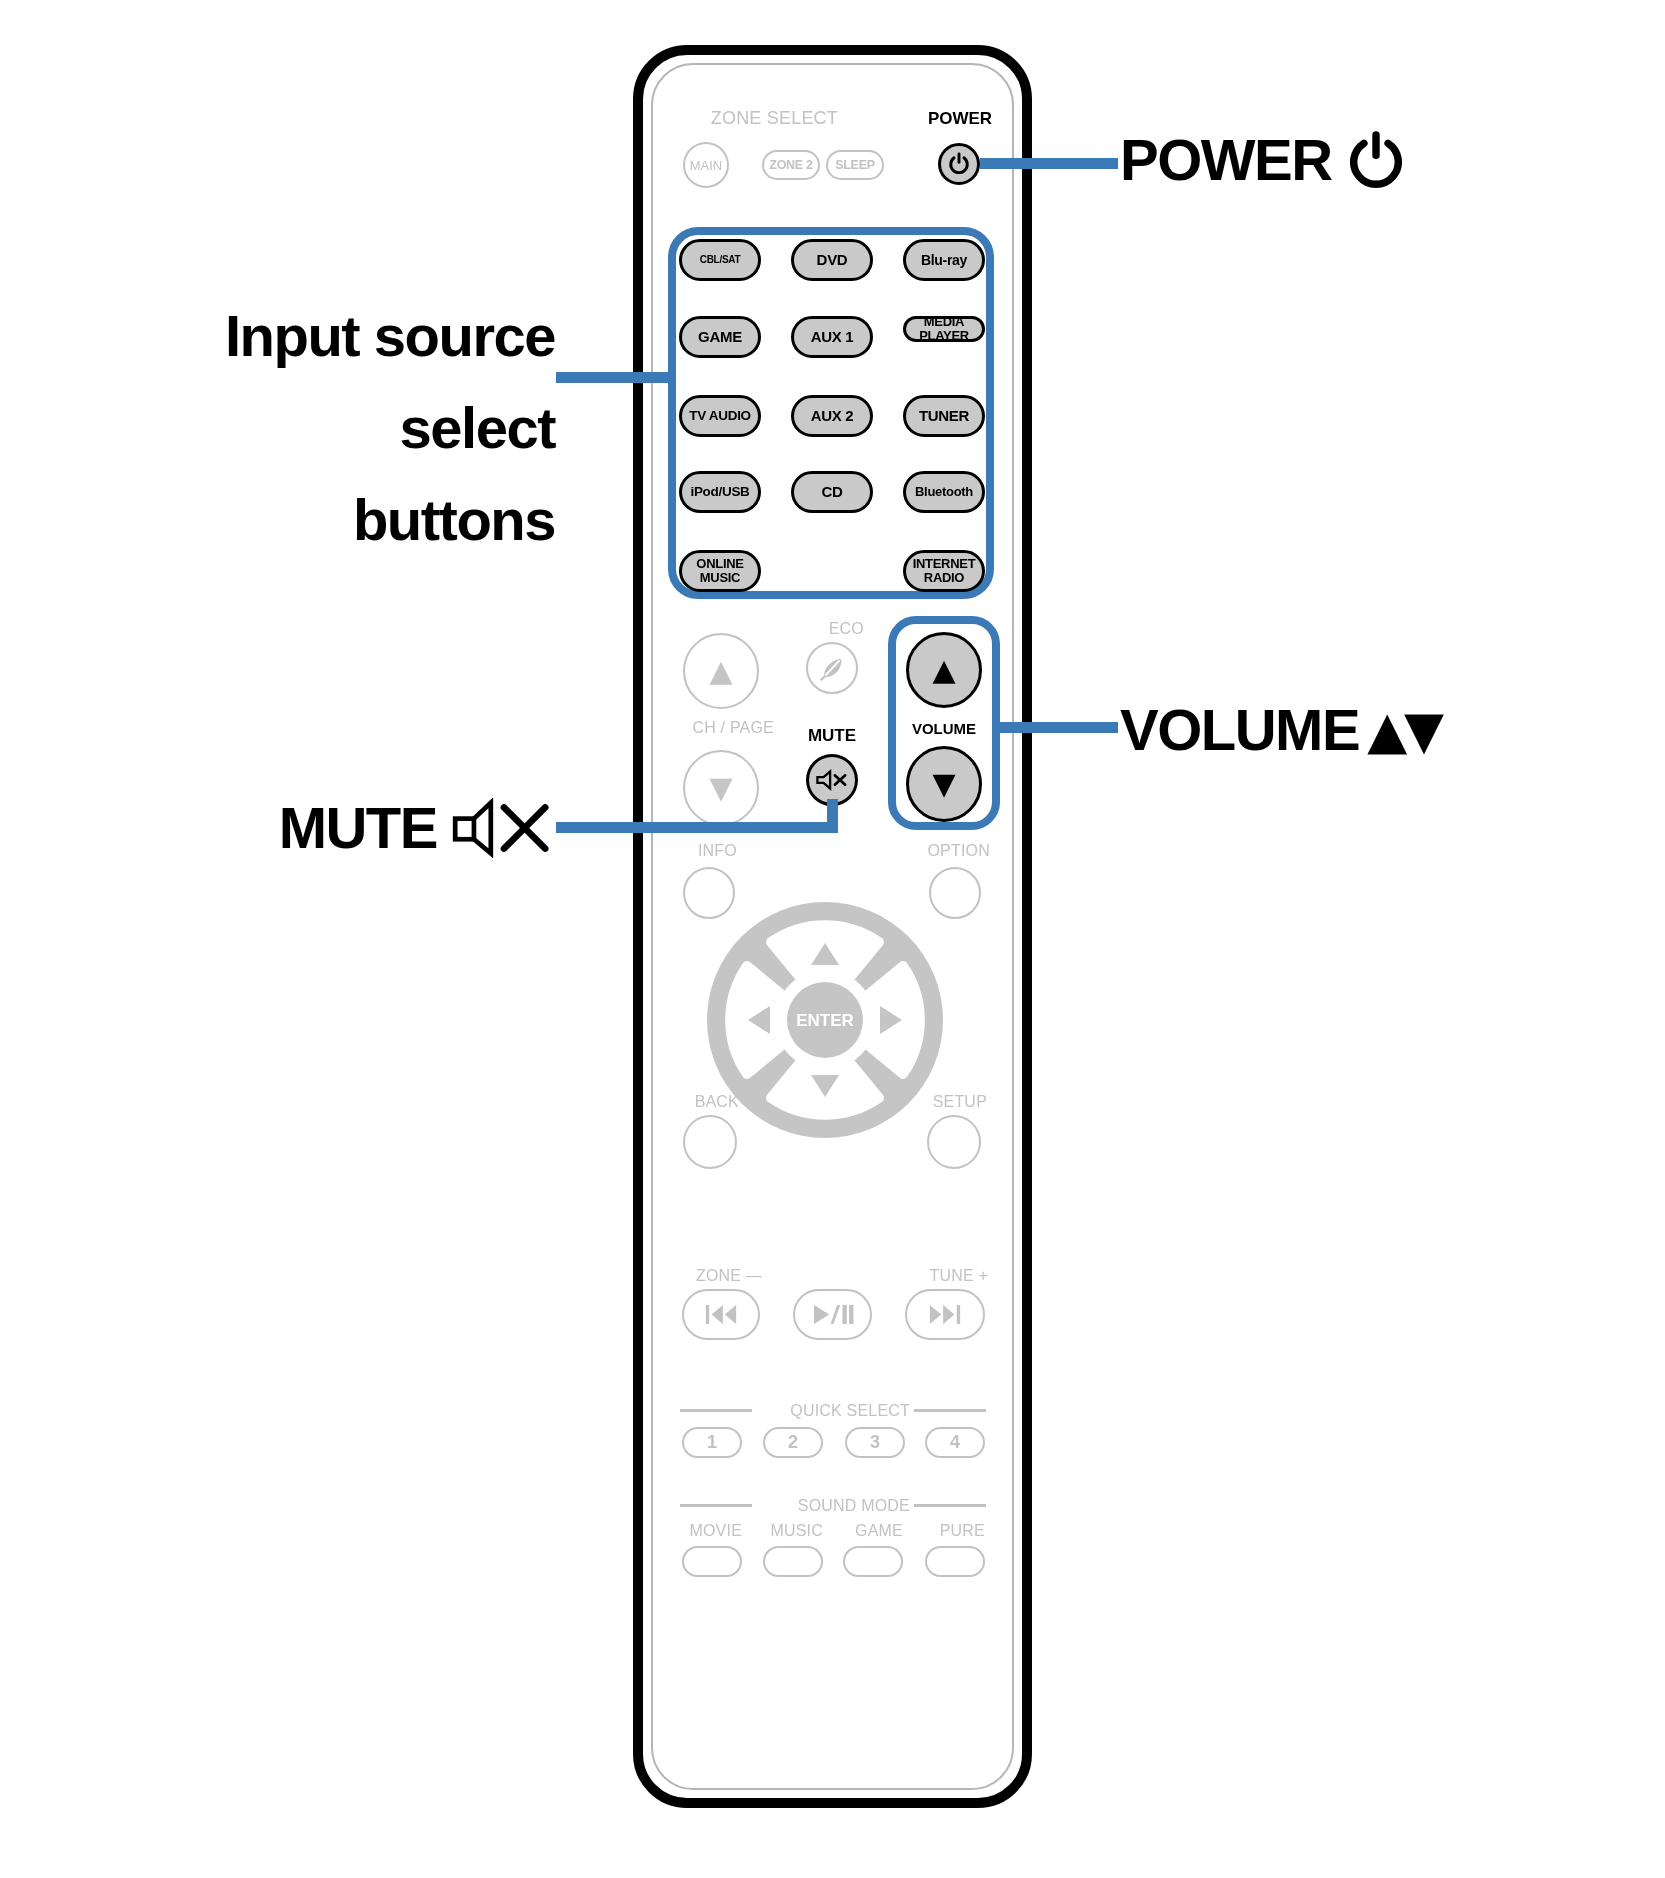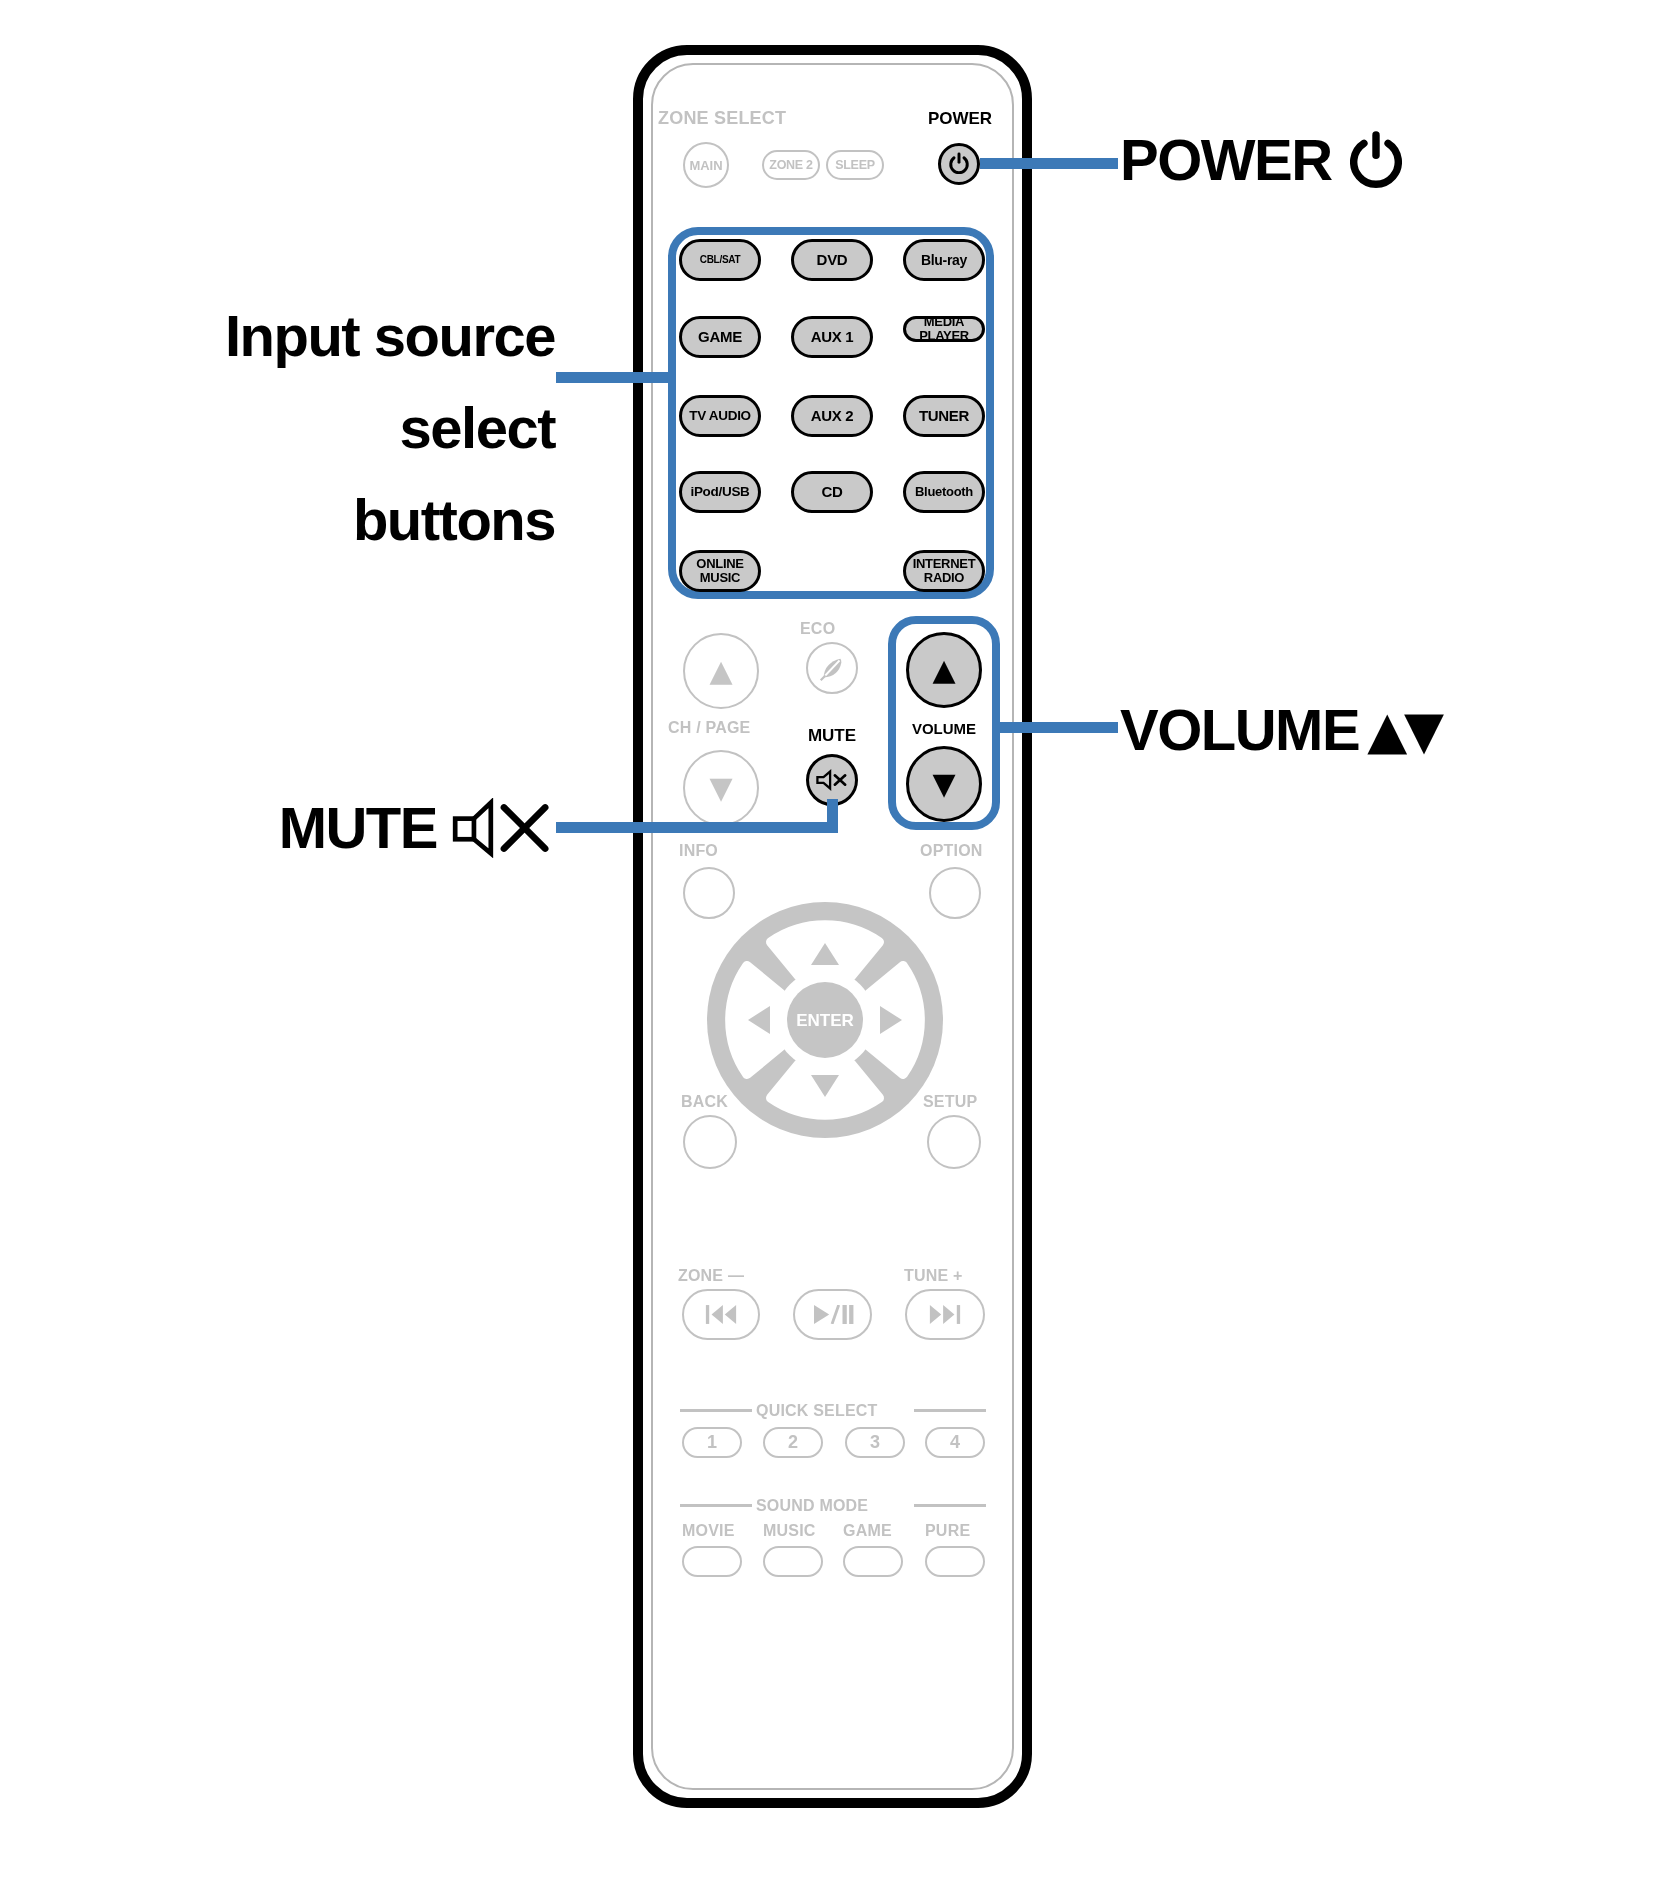--- a/index.html
+++ b/index.html
@@ -6,21 +6,21 @@
   html,body{background:#fff}
   body{font-family:"Liberation Sans",sans-serif;color:#000}
   .stage{position:relative;width:1665px;height:1878px;background:#fff;overflow:hidden}
   .abs{position:absolute}
 
   
   .remote-body{left:633px;top:45px;width:399px;height:1763px;border:10px solid #000;border-radius:54px;background:#fff}
   .inner-line{left:651px;top:63px;width:363px;height:1727px;border:2px solid var(--outline_gray,#b5b5b5);border-radius:42px}
 
   
-  .lbl{color:var(--inactive,#c2c2c2);font-size:16px;font-weight:bold;text-align:left;letter-spacing:.2px;white-space:nowrap;line-height:20px}
+  .lbl{color:var(--inactive,#c2c2c2);font-size:16px;font-weight:normal;text-align:right;letter-spacing:.2px;white-space:nowrap;line-height:20px}
   .lbl-dark{color:#000;font-size:17px;font-weight:bold;text-align:center;white-space:nowrap;line-height:20px}
   .circle{border:2.5px solid var(--inactive,#c2c2c2);border-radius:50%;display:flex;align-items:center;justify-content:center;color:var(--inactive,#c2c2c2)}
   .gray-circle{background:var(--button_fill,#c9c9c9);border:3px solid #000;border-radius:50%;display:flex;align-items:center;justify-content:center}
   .pill{background:var(--button_fill,#c9c9c9);border:3px solid #000;border-radius:21px;display:flex;align-items:center;justify-content:center;
         font-weight:bold;font-size:15px;color:#000;text-align:center;white-space:pre-line;line-height:1.05;letter-spacing:-.3px}
   .pill.small{font-size:13px}
   .ghost-pill{border:2.5px solid var(--inactive,#c2c2c2);border-radius:16px;display:flex;align-items:center;justify-content:center;
               color:var(--inactive,#c2c2c2);font-size:18px;font-weight:bold}
   .ghost-pill.round{border-radius:26px}
   .zone-pill{border:2.5px solid var(--inactive,#c2c2c2);border-radius:16px;display:flex;align-items:center;justify-content:center;
@@ -39,21 +39,21 @@
 </style>
 </head>
 <body>
 
 <div class="stage">
 
   <div class="abs remote-body"></div>
   <div class="abs inner-line"></div>
 
   <div class="abs lbl" style="left:658px;top:108px;width:180px;font-size:18px">ZONE SELECT</div>
-  <div class="abs circle" style="left:683px;top:142px;width:46px;height:46px;font-size:13px;font-weight:bold">MAIN</div>
+  <div class="abs circle" style="left:683px;top:142px;width:46px;height:46px;font-size:13px;font-weight:normal">MAIN</div>
   <div class="abs zone-pill" style="left:762px;top:150px;width:58px;height:30px">ZONE 2</div>
   <div class="abs zone-pill" style="left:826px;top:150px;width:58px;height:30px">SLEEP</div>
 
   <div class="abs lbl-dark" style="left:920px;top:109px;width:80px">POWER</div>
   <div class="abs gray-circle" style="left:938px;top:143px;width:42px;height:42px">
     <svg width="22" height="24" viewBox="0 0 24 26">
       <line x1="12" y1="2" x2="12" y2="11" stroke="#000" stroke-width="3.2" stroke-linecap="round"></line>
       <path d="M 6.6 6.2 A 9 9 0 1 0 17.4 6.2" fill="none" stroke="#000" stroke-width="3.2" stroke-linecap="round"></path>
     </svg>
   </div>

